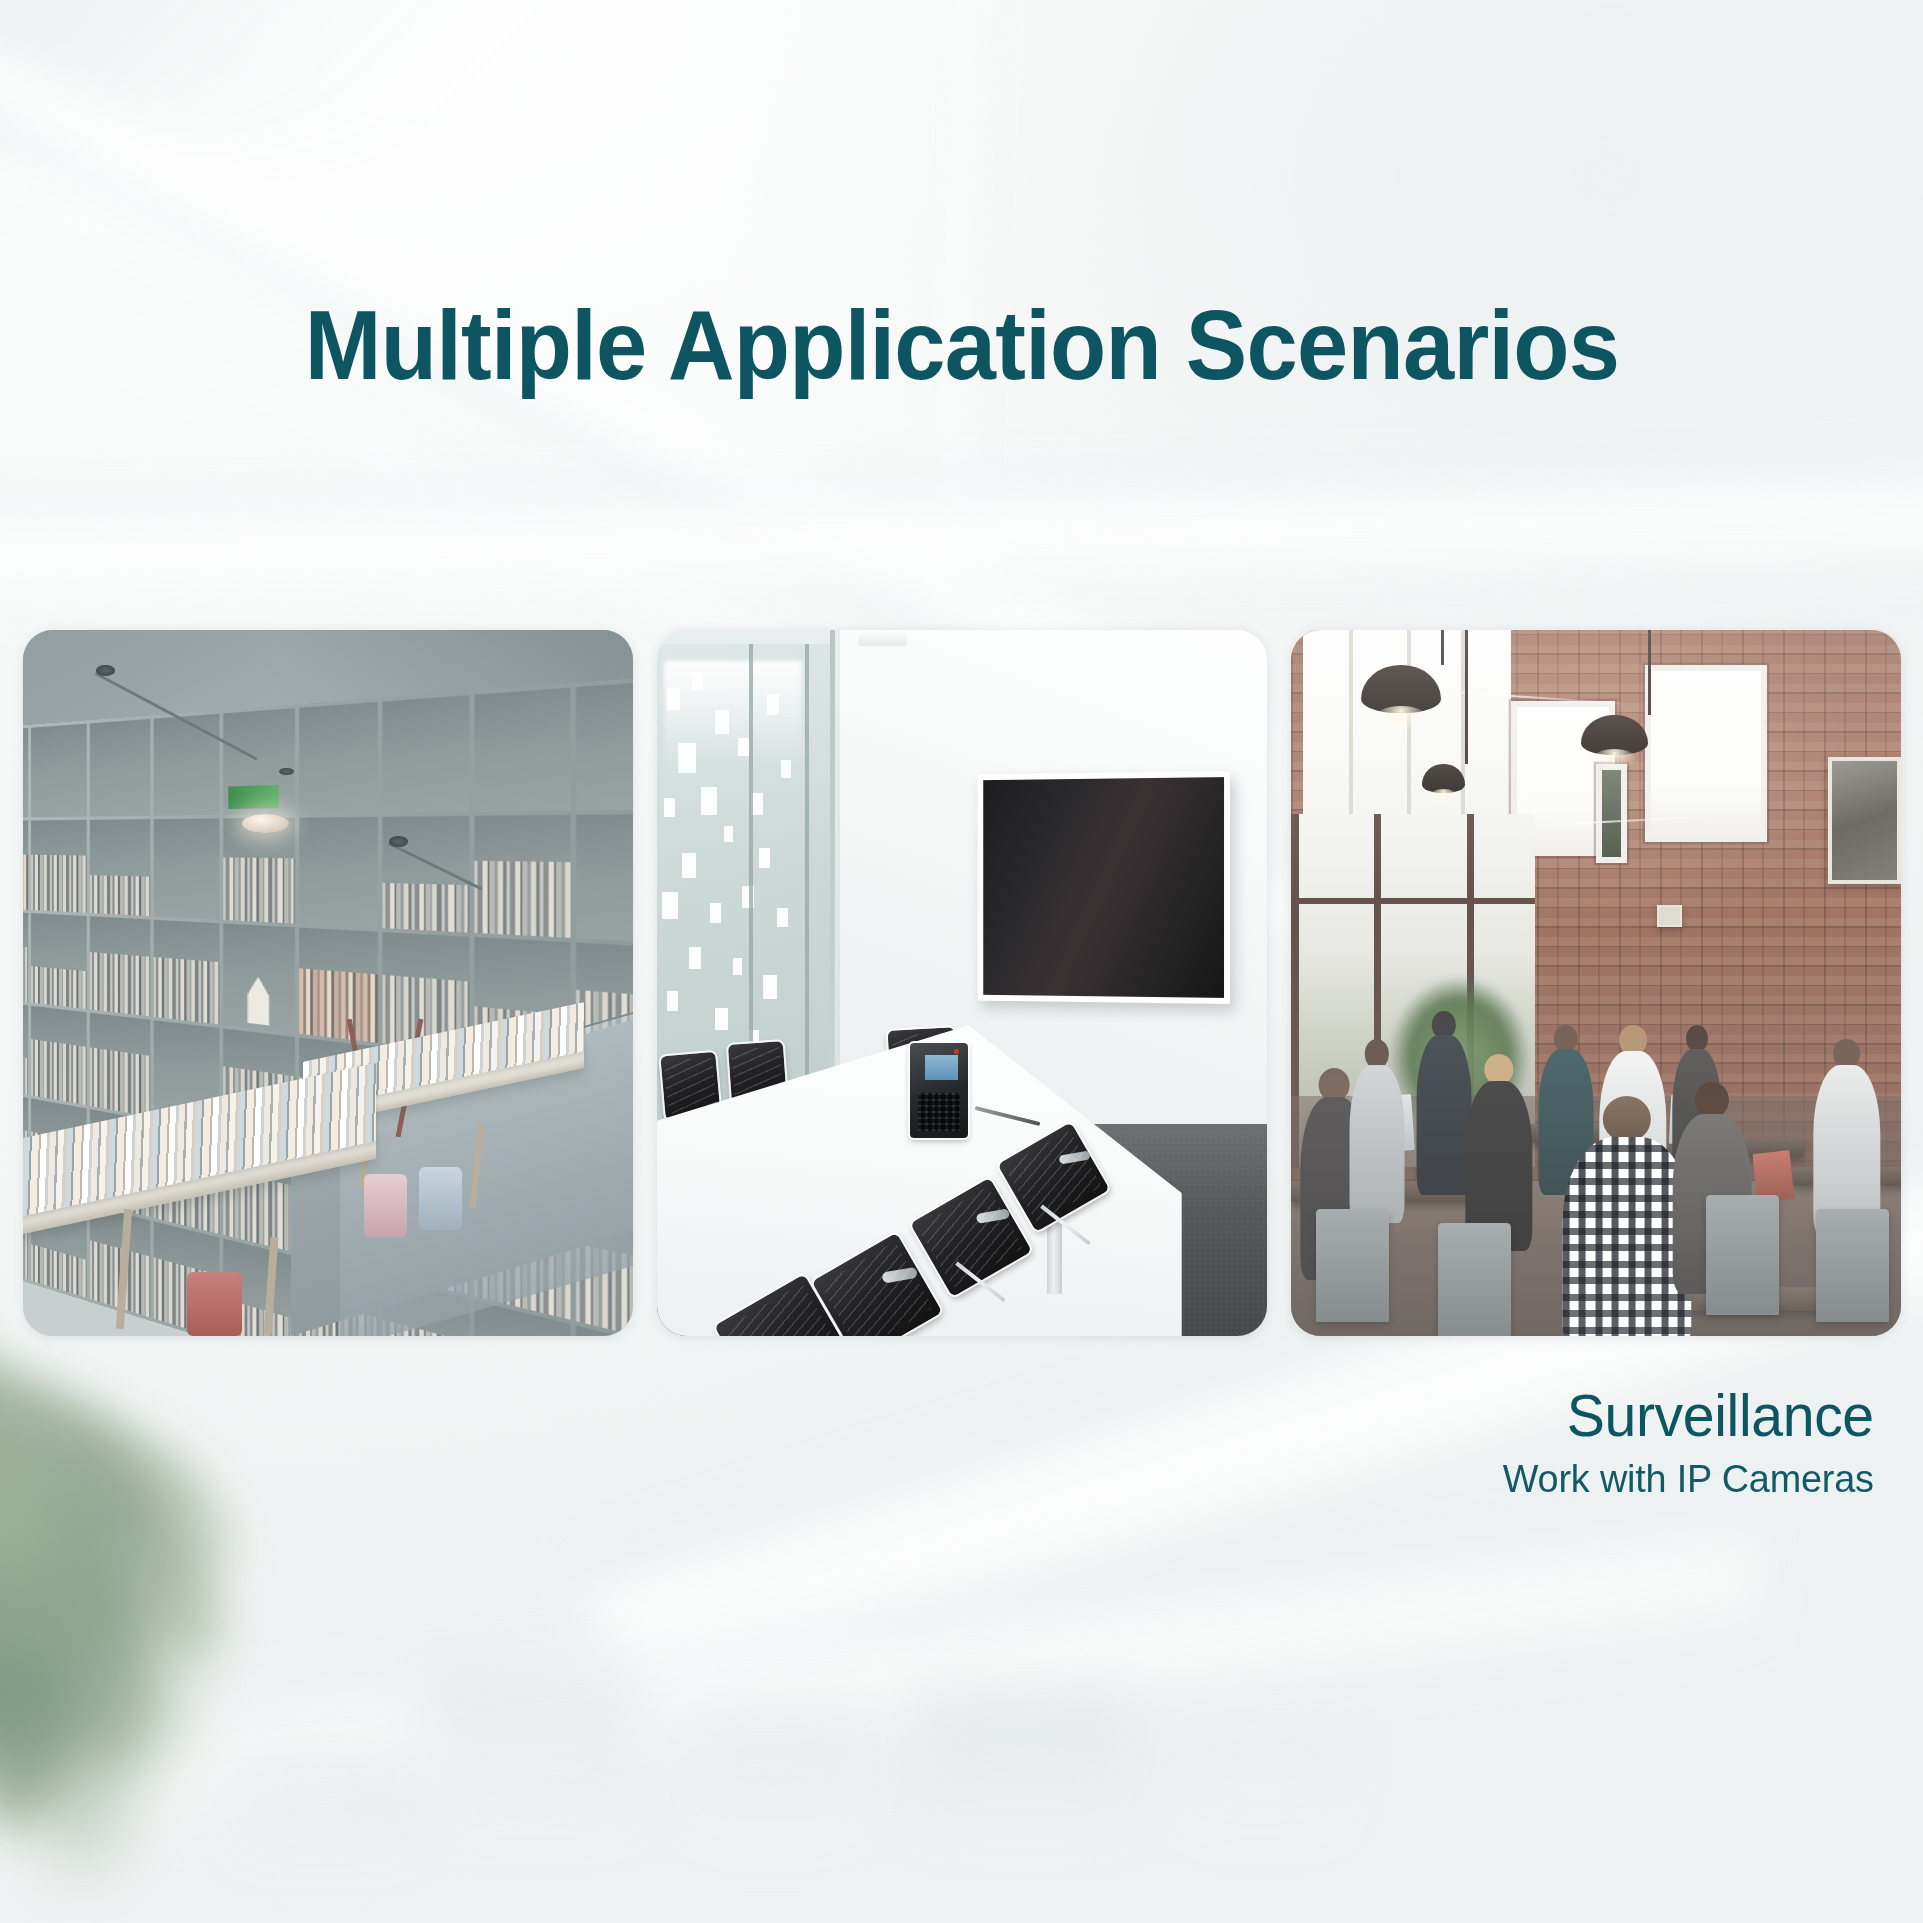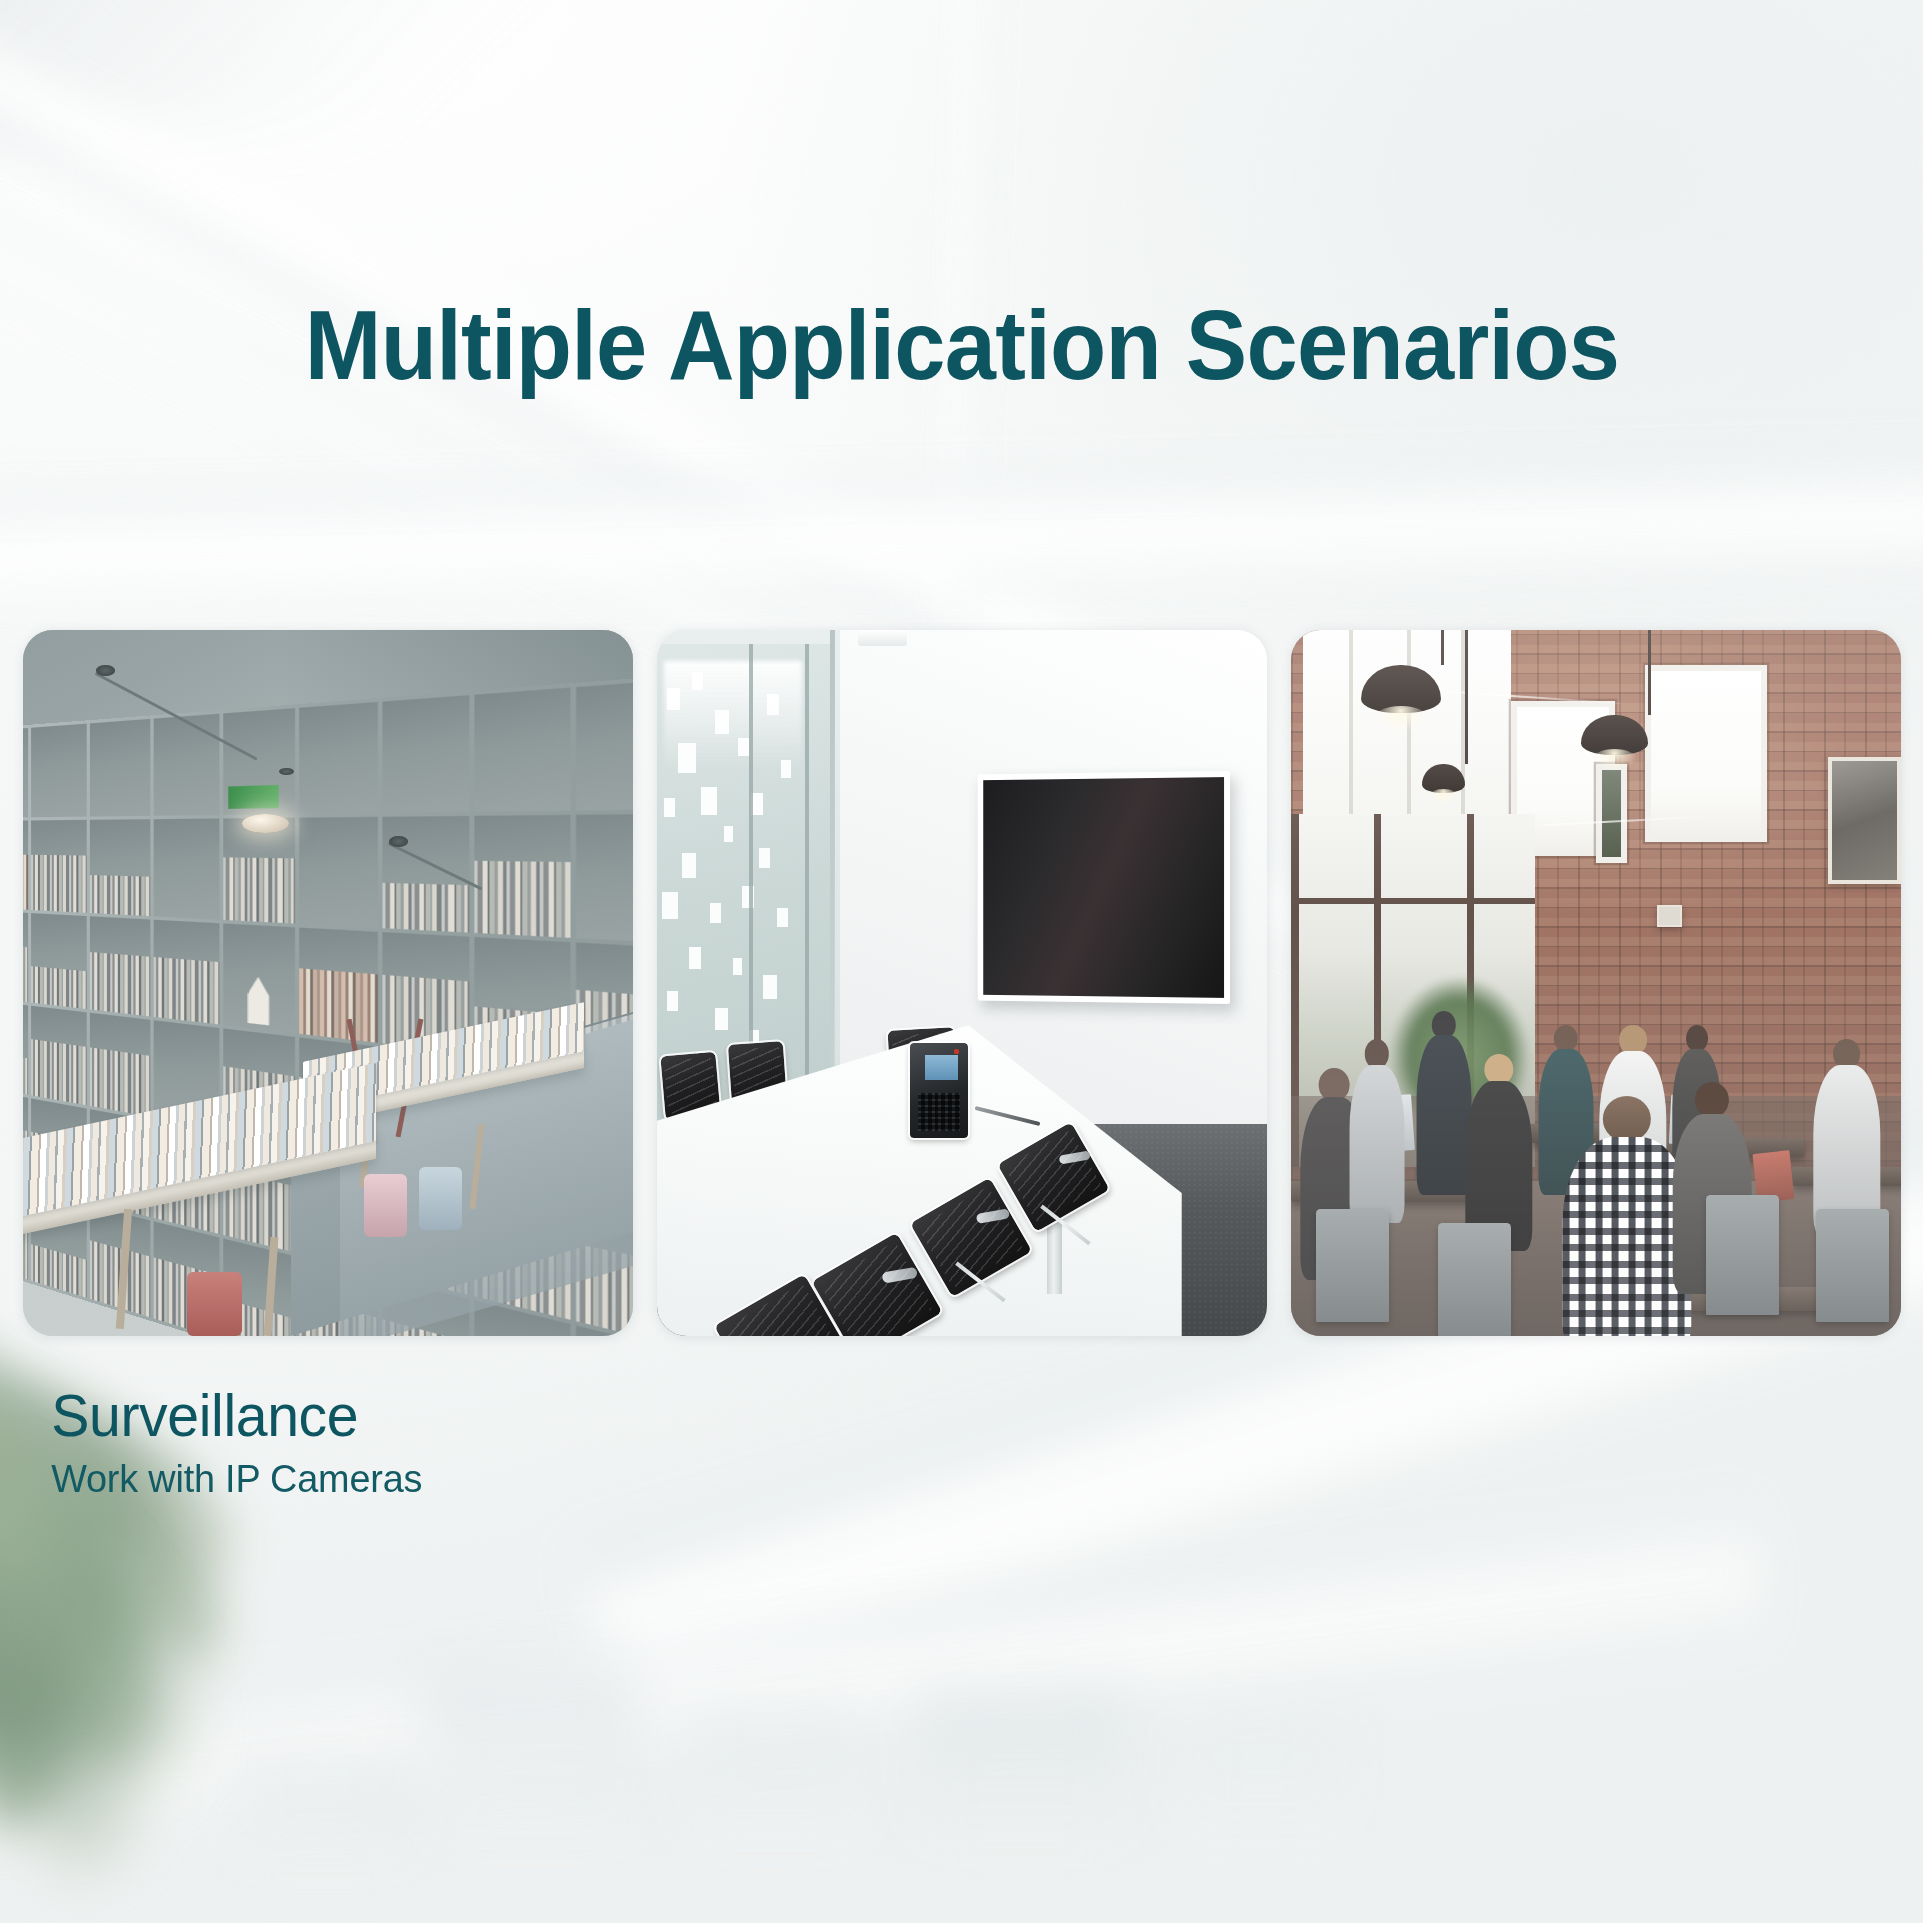--- a/index.html
+++ b/index.html
@@ -439,21 +439,21 @@
     position:absolute; inset:0;
     background:linear-gradient(180deg, rgba(255,255,255,.22) 0%, rgba(255,255,255,.05) 40%, rgba(255,255,255,.18) 100%);
     pointer-events:none;
   }
 
   
   .captions{
     position:absolute; left:22.5px; top:1383px; width:1879px;
     display:flex; gap:24px;
   }
-  .cap{ flex:1 1 0; text-align:left; }
+  .cap{ flex:1 1 0; text-align:right; }
   .cap .h{
     font-size:59px; line-height:1.12; font-weight:400;
     color:#0d5560; letter-spacing:-0.4px; white-space:nowrap;
     transform:scaleX(.97); 
   }
   .cap .s{
     margin-top:7.5px;
     font-size:39px; line-height:1.15; font-weight:400;
     color:#125a64; letter-spacing:-0.2px; white-space:nowrap;
     transform:scaleX(.97);

